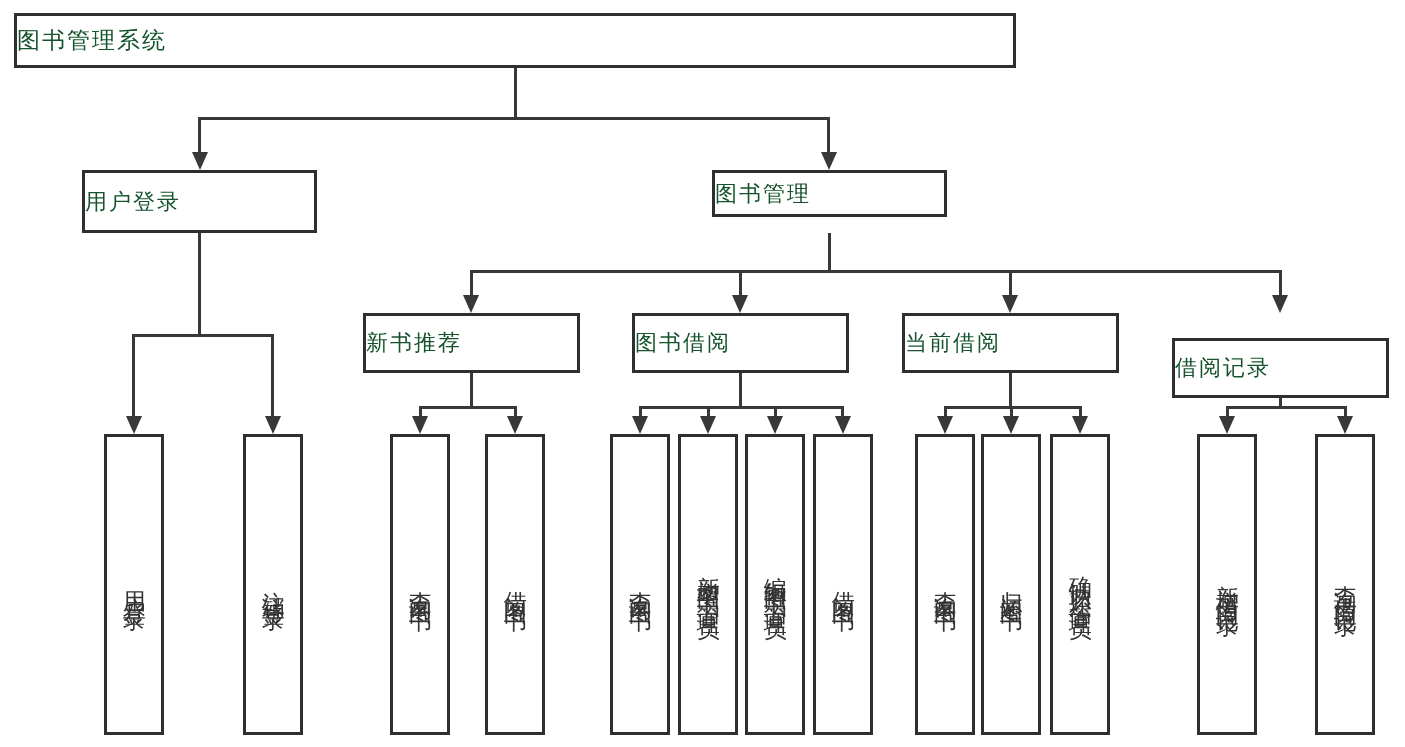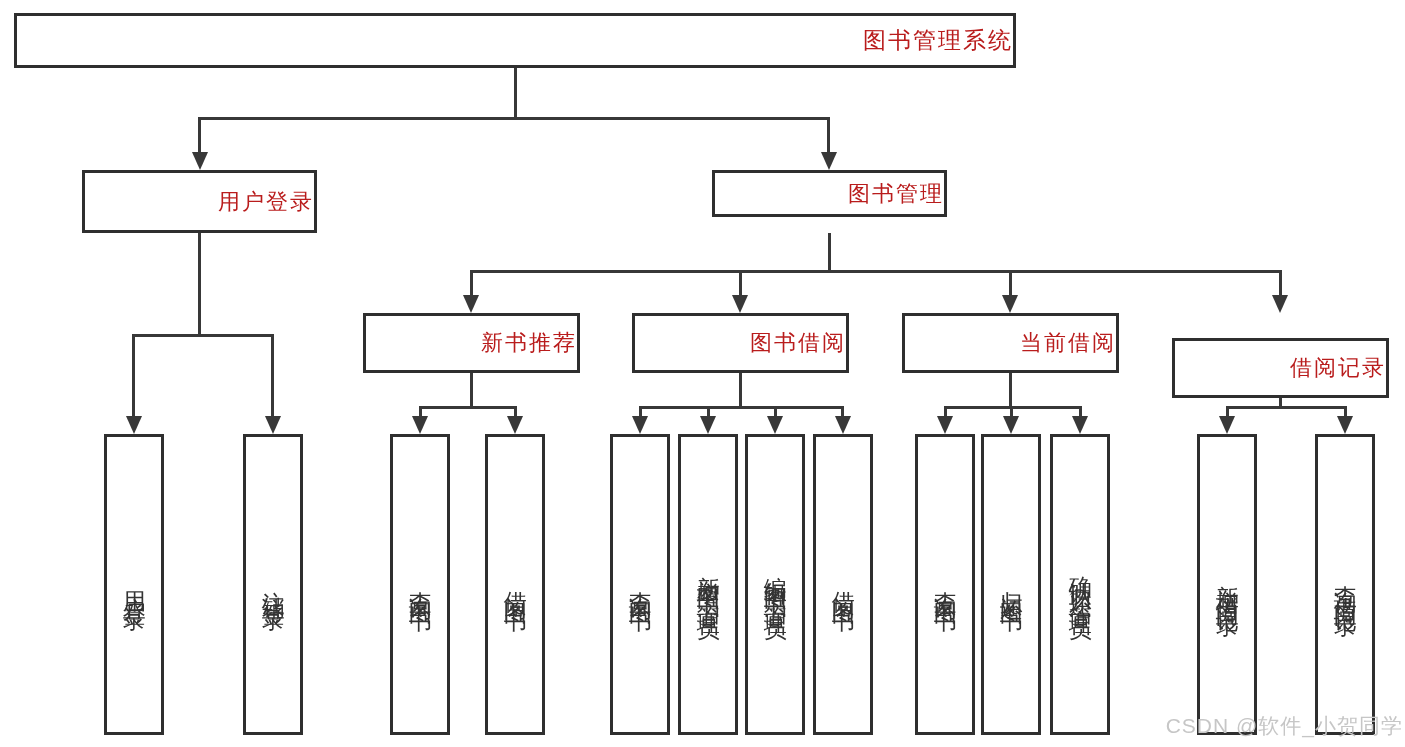--- a/index.html
+++ b/index.html
@@ -11,24 +11,24 @@
     color:#333333;
     overflow:hidden;
   }
   .box {
     position:absolute;
     box-sizing:border-box;
     border:3px solid #2f2f2f;
     background:#ffffff;
     display:flex;
     align-items:center;
-    justify-content:flex-end;
+    justify-content:flex-start;
     font-size:22px;
     letter-spacing:2px;
-    color:#b91c1c;
+    color:#14532d;
     z-index:2;
   }
   .box.root { font-size:23px; }
   .leaf {
     position:absolute;
     box-sizing:border-box;
     border:3px solid #2f2f2f;
     background:#ffffff;
     display:flex;
     align-items:center;
@@ -80,21 +80,21 @@
   <div class="box" style="left:712px; top:170px; width:235px; height:47px;">
     <span>图书管理</span>
   </div>
 
   <div class="box" style="left:363px; top:313px; width:217px; height:60px;">
     <span>新书推荐</span>
   </div>
   <div class="box" style="left:632px; top:313px; width:217px; height:60px;">
     <span>图书借阅</span>
   </div>
-  <div class="box" style="left:902px; top:313px; width:217px; height:60px;padding-left:36px;">
+  <div class="box" style="left:902px; top:313px; width:217px; height:60px;">
     <span>当前借阅</span>
   </div>
   <div class="box" style="left:1172px; top:313px; width:217px; height:60px;margin-top:25px;">
     <span>借阅记录</span>
   </div>
 
   <div class="leaf" style="left:104px; top:434px; width:60px; height:301px;">
     <span class="vtext">用户登录</span>
   </div>
   <div class="leaf" style="left:243px; top:434px; width:60px; height:301px;">
@@ -190,15 +190,14 @@
   <div class="vline" style="left:1079px; top:406px; height:10px;"></div>
   <div class="arrow" style="left:1072px; top:416px;"></div>
 
   <div class="vline" style="left:1279px; top:373px; height:35px;"></div>
   <div class="hline" style="left:1226px; top:406px; width:120px;"></div>
   <div class="vline" style="left:1226px; top:406px; height:10px;"></div>
   <div class="arrow" style="left:1219px; top:416px;"></div>
   <div class="vline" style="left:1344px; top:406px; height:10px;"></div>
   <div class="arrow" style="left:1337px; top:416px;"></div>
 
-  <div class="watermark">CSDN @软件_小贺同学</div>
 
 </div>
 
 </body></html>

